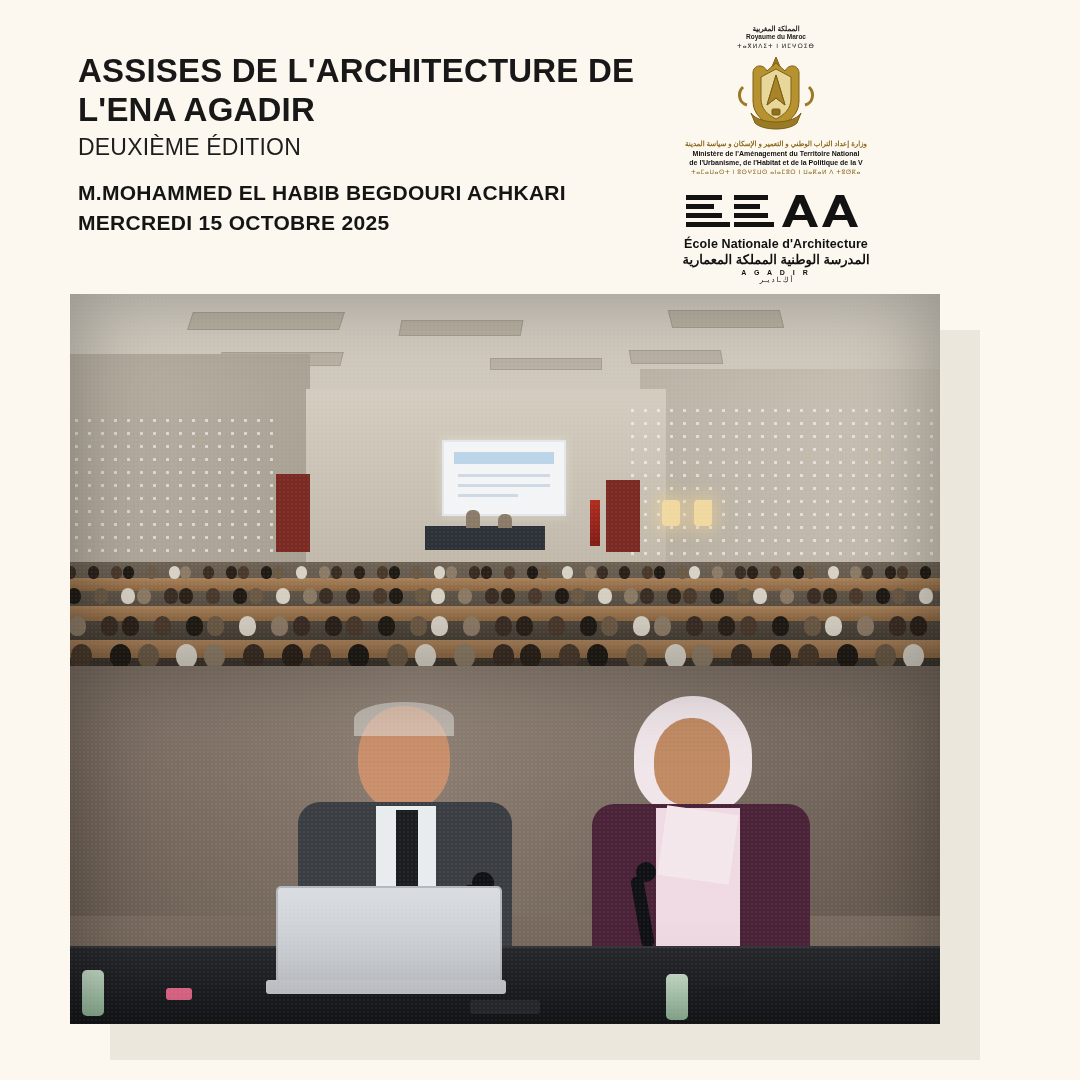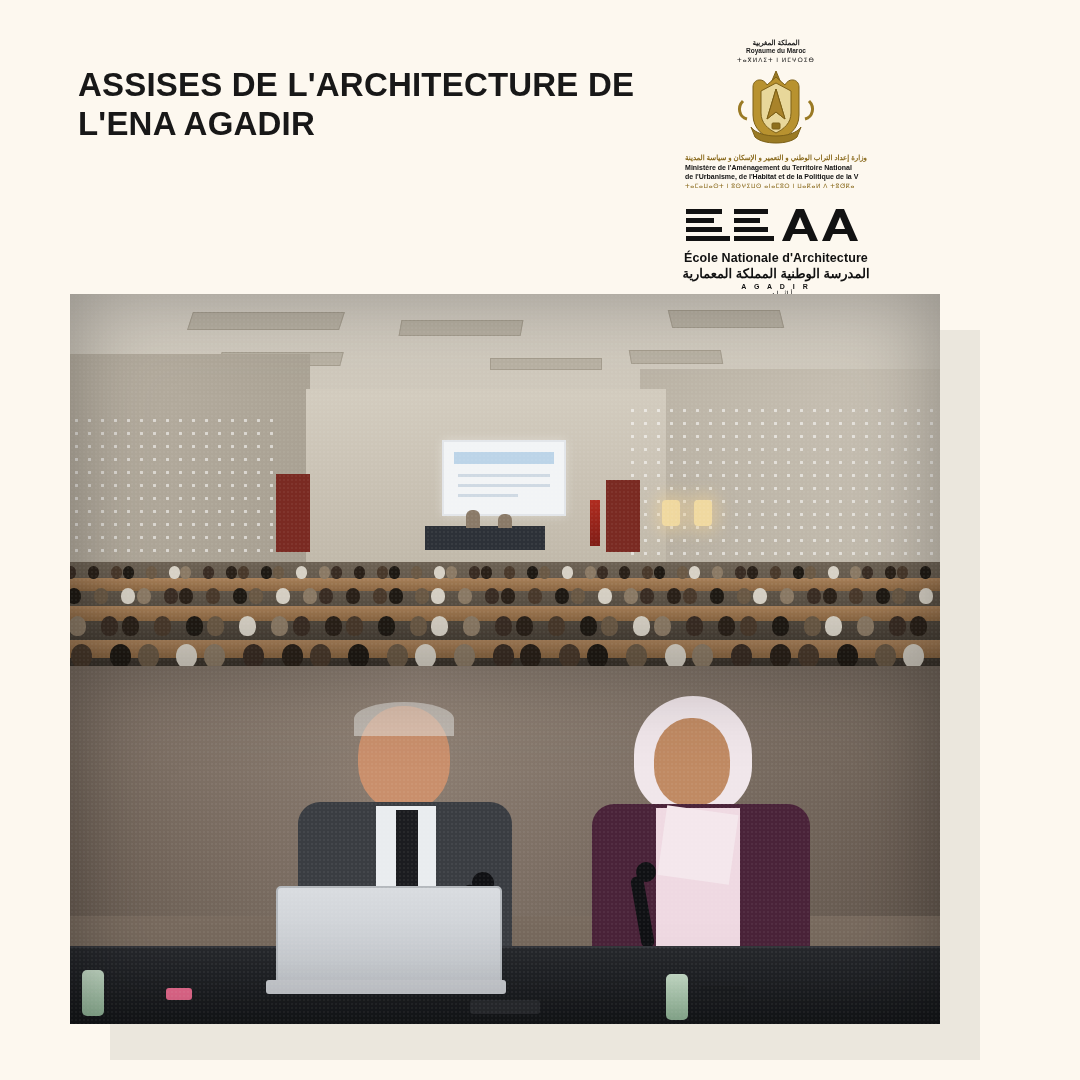--- a/index.html
+++ b/index.html
@@ -11,21 +11,21 @@
     height: 1080px;
     background: #fdf8ef;
     font-family: "Liberation Sans", sans-serif;
     overflow: hidden;
     position: relative;
   }
 
   
   .header {
     position: absolute;
-    top: 16px; left: 0;
+    top: 2px; left: 0;
     width: 906px;
     height: 290px;
   }
   .title-block {
     position: absolute;
     left: 78px;
     top: 50px;
     width: 620px;
   }
   .main-title {
@@ -58,21 +58,21 @@
     line-height: 1.45;
     text-transform: uppercase;
   }
 
   
   .logos {
     position: absolute;
     right: 20px;
     top: 22px;
     width: 220px;
-    text-align: left;
+    text-align: center;
   }
   .kingdom-logo {
     width: 220px;
     display: flex;
     flex-direction: column;
     align-items: center;
   }
   .kingdom-top-ar {
     font-size: 7px;
     color: #1a1a1a;
@@ -310,22 +310,27 @@
     pointer-events: none;
   }
 </style>
 </head>
 <body>
 
 <div class="header">
 
   <div class="title-block">
     <h1 class="main-title">ASSISES DE L'ARCHITECTURE DE L'ENA AGADIR</h1>
+    <div class="sub-title">DEUXIÈME ÉDITION</div>
   </div>
 
+  <div class="speaker-block">
+    <div class="speaker-name">M.MOHAMMED EL HABIB BEGDOURI ACHKARI</div>
+    <div class="speaker-date">MERCREDI 15 OCTOBRE 2025</div>
+  </div>
 
   <div class="logos">
 
     <div class="kingdom-logo">
       <div class="kingdom-top-ar">المملكة المغربية</div>
       <div class="kingdom-top-fr">Royaume du Maroc</div>
       <div class="kingdom-top-tif">ⵜⴰⴳⵍⴷⵉⵜ ⵏ ⵍⵎⵖⵔⵉⴱ</div>
 
       <div class="crest">
         <svg width="86" height="78" viewBox="0 0 86 78" aria-hidden="true">

